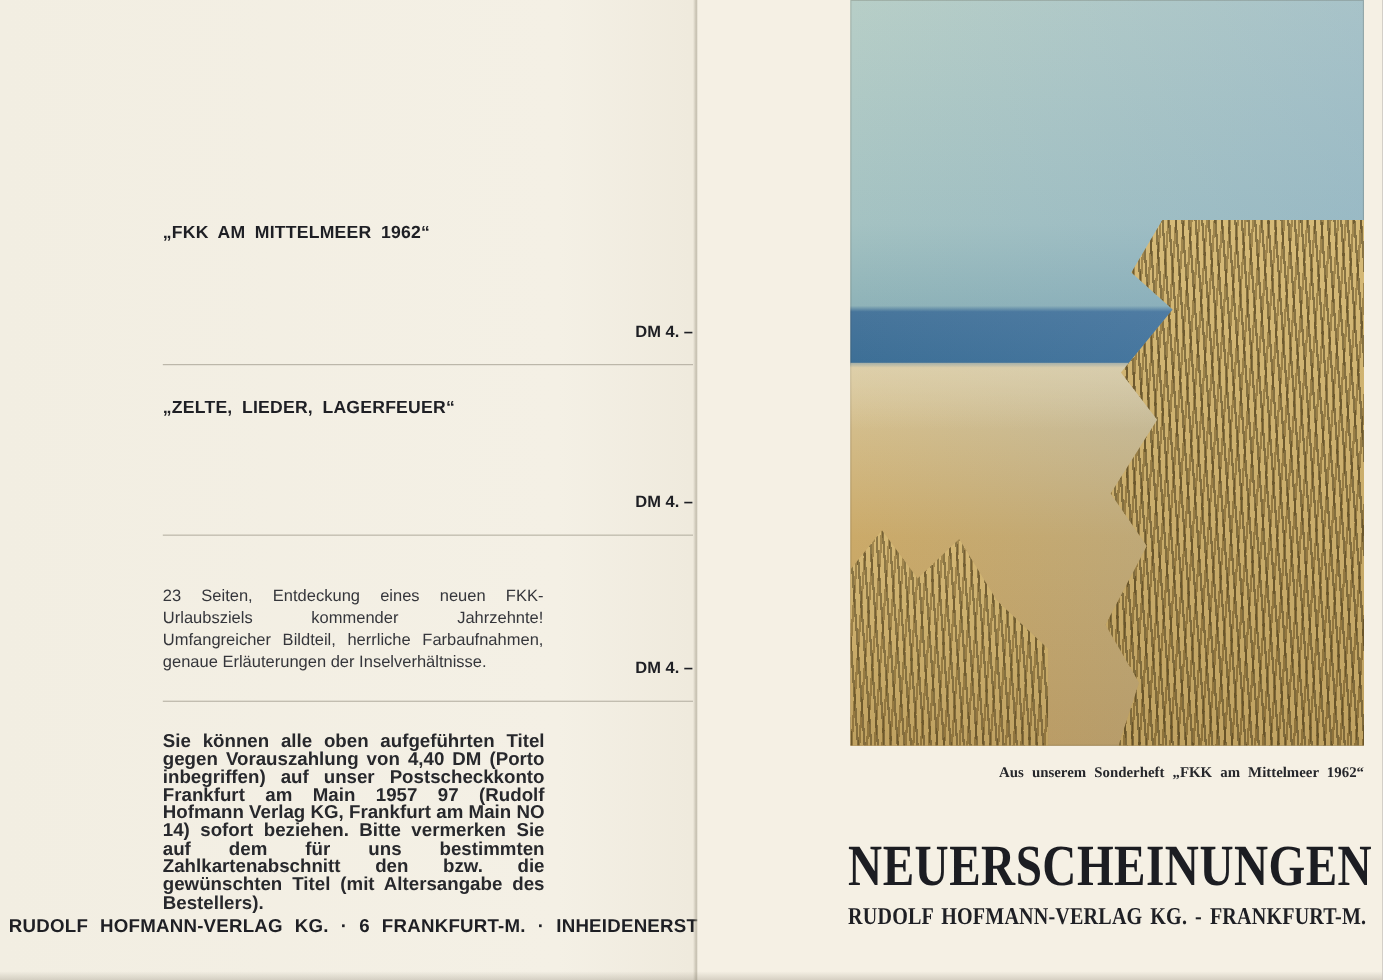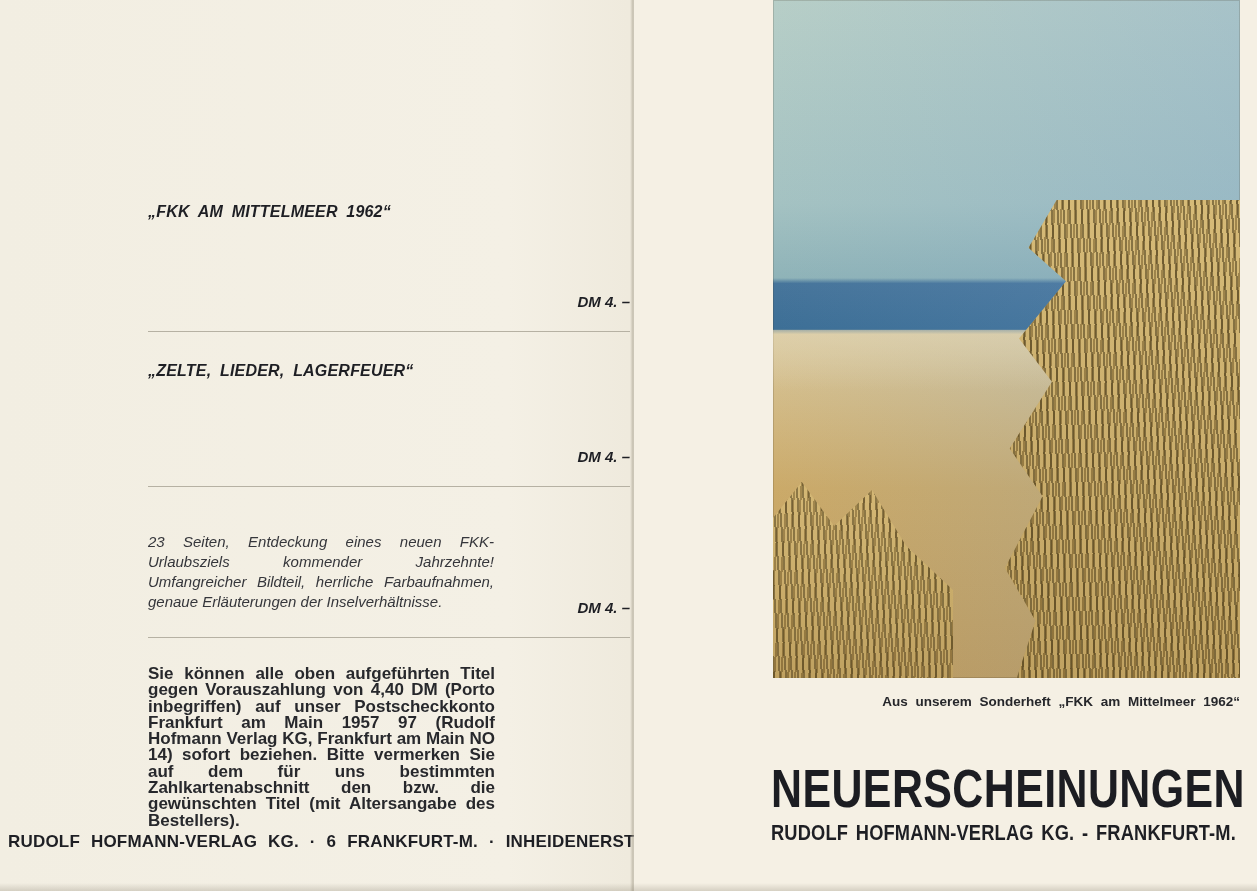--- a/index.html
+++ b/index.html
@@ -24,21 +24,20 @@
 
   .lp-header {
     position: absolute; left: 10px; top: 146px; width: 620px;
     font-size: 20px; font-weight: bold; letter-spacing: 0.4px; word-spacing: 7px;
     color: #1e1f24; white-space: nowrap;
   }
 
   .section {
     position: absolute; left: 148px; width: 482px;
     border-bottom: 1px solid var(--rule, #b6b1a3);
-    font-style: italic;
   }
   .section.s1 { top: 203px; height: 129px; }
   .section.s2 { top: 362px; height: 125px; }
   .section.s3 { top: 513px; height: 125px; }
 
   .sec-title {
     font-size: 16px; font-weight: bold; letter-spacing: 0.2px; word-spacing: 4px;
     color: #1e1f24; white-space: nowrap;
   }
   .sec-body {
@@ -74,20 +73,21 @@
       rgba(255,253,246,0.9) 6%,
       #faf7f0 30%,
       #f6f2e7 100%);
     pointer-events: none;
   }
 
   
   .page-right {
     position: absolute; left: 634px; top: 0; width: 623px; height: 891px;
     background: #f5f0e4;
+    font-family: Liberation Serif, serif;
   }
 
   
   .photo {
     position: absolute; left: 139px; top: 0; width: 467px; height: 678px;
     background:
       linear-gradient(90deg, rgba(140,175,200,0) 0%, rgba(120,160,205,0.25) 100%),
       linear-gradient(180deg,
         var(--photo-sky, #b7cec7) 0%,
         #a4c2c2 30%,

